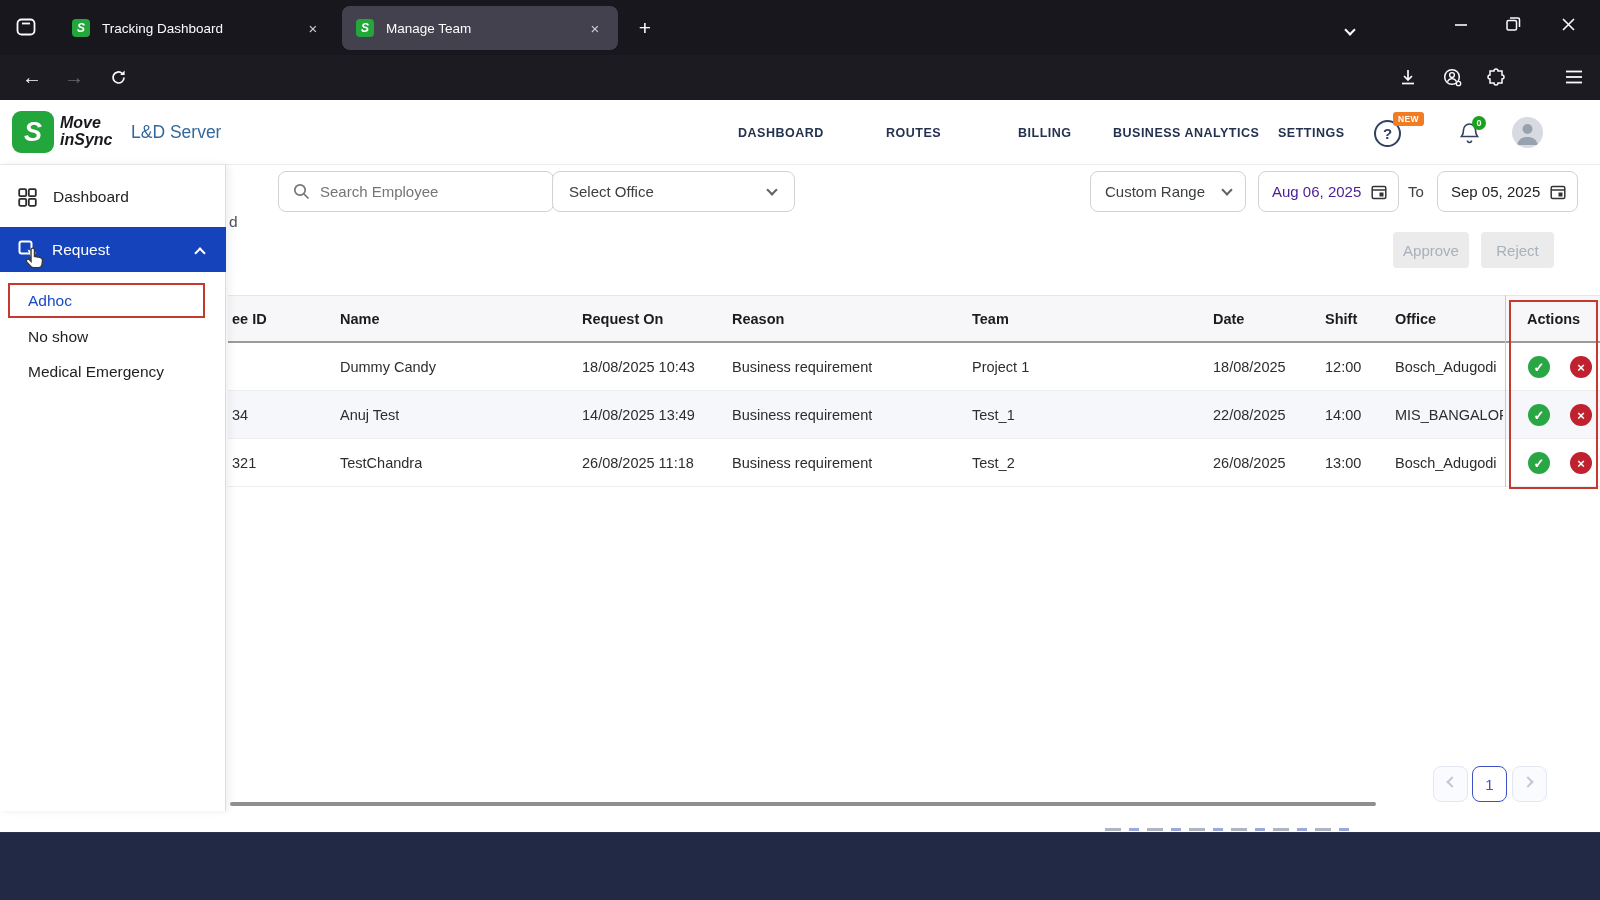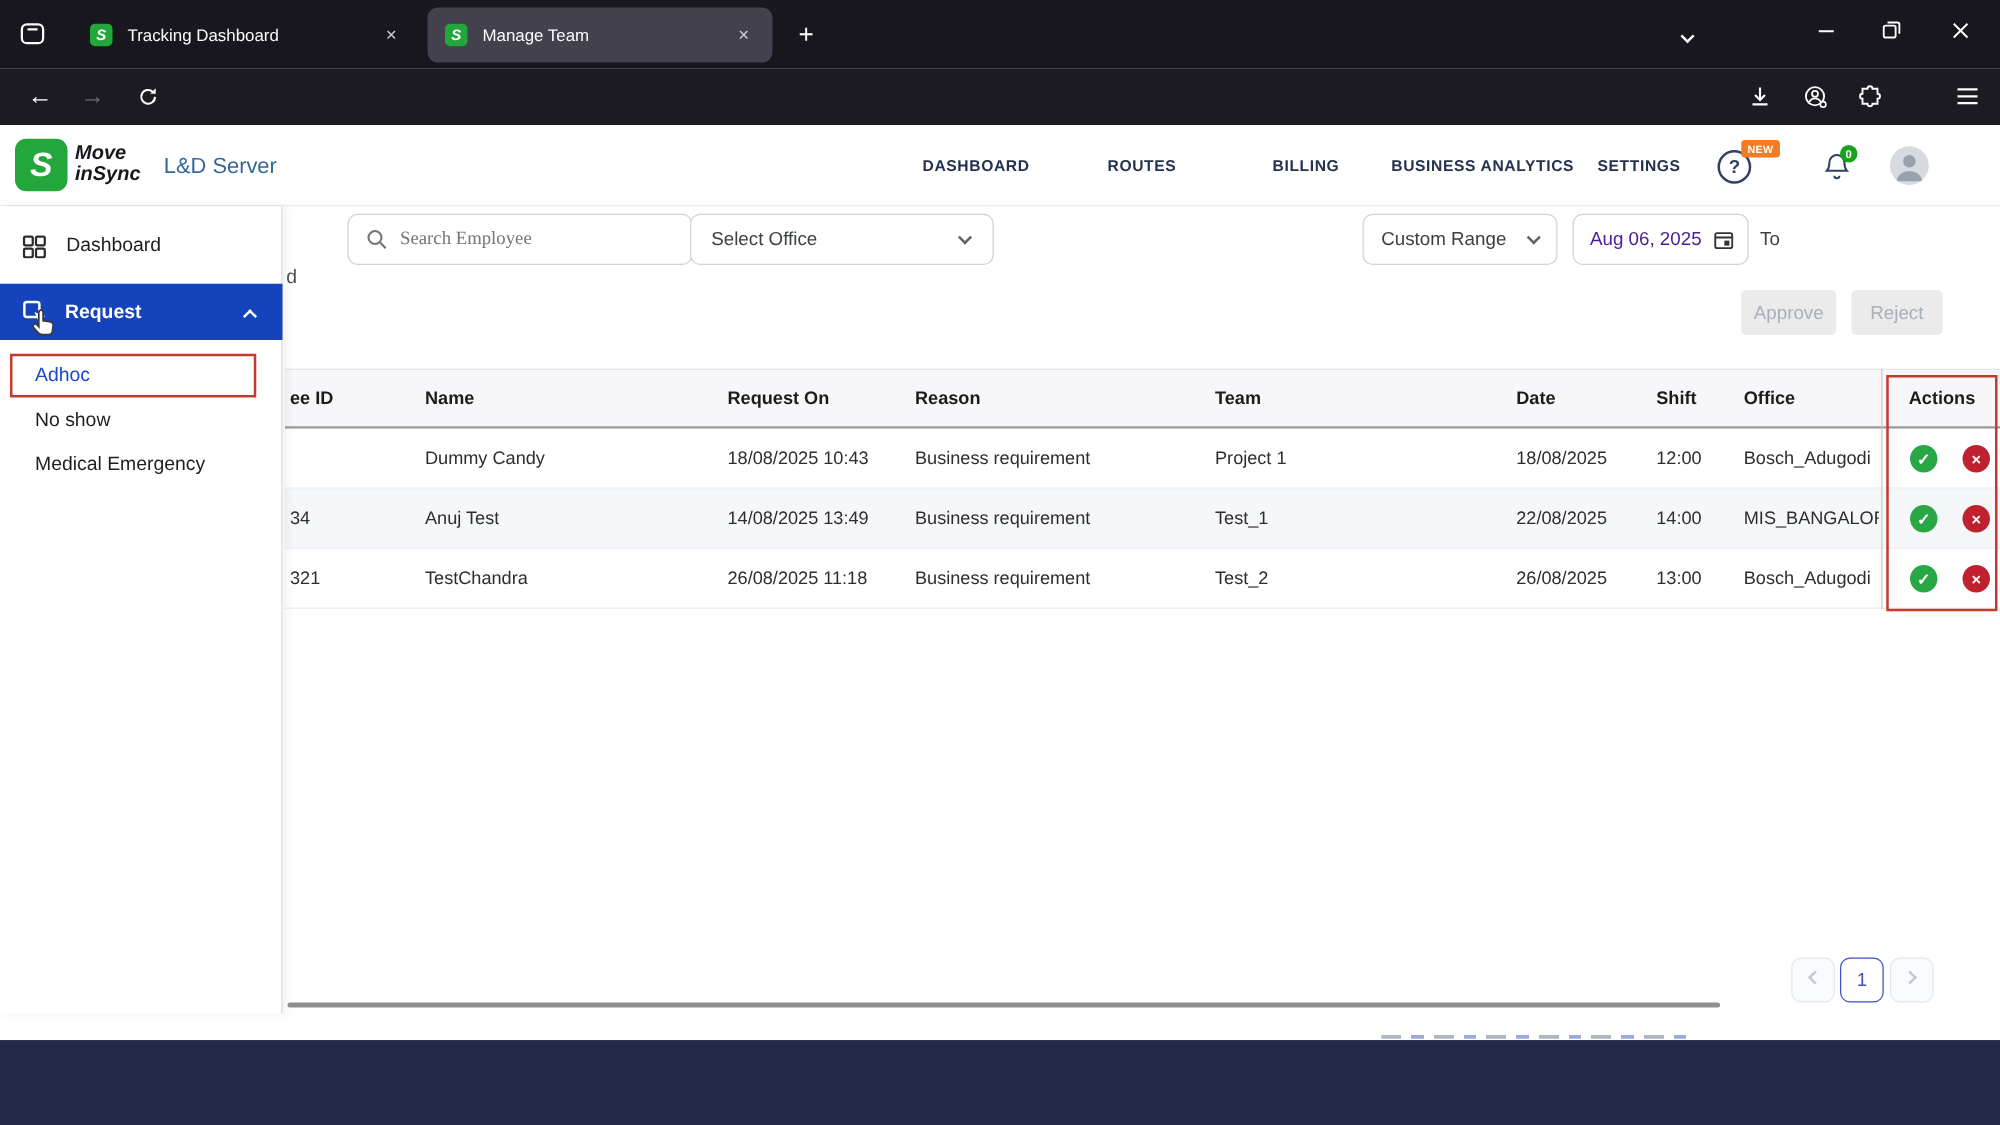--- a/index.html
+++ b/index.html
@@ -191,39 +191,47 @@
         <circle cx="15.5" cy="12" r="5" fill="#98a2ae"></circle>
         <path d="M5 28c1.5-6 5.5-8 10.5-8s9 2 10.5 8z" fill="#98a2ae"></path>
       </svg>
   </div>
 
   <div class="abs fbox" style="left:278px;width:276px">
     <svg width="17" height="17" viewBox="0 0 17 17" style="margin:0 10px 0 14px">
         <circle cx="7" cy="7" r="5.2" fill="none" stroke="#757575" stroke-width="1.7"></circle>
         <line x1="11" y1="11" x2="15.5" y2="15.5" stroke="#757575" stroke-width="1.7"></line>
       </svg>
-    <input style="border: 0px; outline: 0px; font-size: 15px; width: 210px; color: rgb(51, 51, 51); font-family: Liberation Serif, serif;" placeholder="Search Employee">
+    <input style="border: 0px; outline: 0px; font-size: 15px; width: 210px; color: rgb(51, 51, 51); font-family: Liberation Sans, sans-serif;" placeholder="Search Employee">
   </div>
   <div class="abs fbox" style="left:552px;width:243px">
     <span style="margin-left:16px">Select Office</span>
     <span class="chev" style="margin-left:auto;margin-right:18px"></span>
   </div>
   <div class="abs fbox" style="left:1090px;width:156px">
     <span style="margin-left:14px">Custom Range</span>
     <span class="chev" style="margin-left:auto;margin-right:14px"></span>
   </div>
   <div class="abs fbox" style="left:1258px;width:141px">
     <span style="margin-left:13px;color:#4c1d95">Aug 06, 2025</span>
     <svg width="16" height="16" viewBox="0 0 16 16" style="margin-left:auto;margin-right:11px">
         <rect x="1.2" y="2.5" width="13.6" height="12" rx="1.5" fill="none" stroke="#333" stroke-width="1.5"></rect>
         <line x1="1.2" y1="6" x2="14.8" y2="6" stroke="#333" stroke-width="1.5"></line>
         <rect x="8.5" y="8.5" width="4" height="4" fill="#333"></rect>
       </svg>
   </div>
   <div class="abs" style="left:1408px;top:171px;height:41px;display:flex;align-items:center;font-size:15px;color:#404040">To</div>
+  <div class="abs fbox" style="left:1437px;width:141px">
+    <span style="margin-left:13px;color:#222">Sep 05, 2025</span>
+    <svg width="16" height="16" viewBox="0 0 16 16" style="margin-left:auto;margin-right:11px">
+        <rect x="1.2" y="2.5" width="13.6" height="12" rx="1.5" fill="none" stroke="#333" stroke-width="1.5"></rect>
+        <line x1="1.2" y1="6" x2="14.8" y2="6" stroke="#333" stroke-width="1.5"></line>
+        <rect x="8.5" y="8.5" width="4" height="4" fill="#333"></rect>
+      </svg>
+  </div>
 
   <div class="abs" style="left:229px;top:213px;font-size:15.5px;color:#4e5257">d</div>
 
   <div class="abs graybtn" style="left:1393px;width:76px">Approve</div>
   <div class="abs graybtn" style="left:1481px;width:73px">Reject</div>
 
   <div class="abs tablewrap">
     <div class="thead">
       <span class="th" style="left:4px">ee ID</span>
       <span class="th" style="left:112px">Name</span>
@@ -283,21 +291,21 @@
   <div class="abs sidebar">
     <div class="sideitem" style="top:10px;height:44px">
       <svg width="19" height="19" viewBox="0 0 19 19" style="margin-left:18px">
           <rect x="1.2" y="1.2" width="7" height="7" rx="1.2" fill="none" stroke="#2b2b2b" stroke-width="1.8"></rect>
           <rect x="10.8" y="1.2" width="7" height="7" rx="1.2" fill="none" stroke="#2b2b2b" stroke-width="1.8"></rect>
           <rect x="1.2" y="10.8" width="7" height="7" rx="1.2" fill="none" stroke="#2b2b2b" stroke-width="1.8"></rect>
           <rect x="10.8" y="10.8" width="7" height="7" rx="1.2" fill="none" stroke="#2b2b2b" stroke-width="1.8"></rect>
         </svg>
       <span style="margin-left:16px">Dashboard</span>
     </div>
-    <div class="sideitem" style="top:62px;height:45px;background:#1443bc;color:#fff;font-weight:700">
+    <div class="sideitem" style="top:62px;height:45px;background:#1443bc;color:#fff;font-weight:400">
       <svg width="20" height="20" viewBox="0 0 20 20" style="margin-left:18px">
           <rect x="1.5" y="1.5" width="12" height="12" rx="2" fill="none" stroke="#fff" stroke-width="2"></rect>
           <path d="M9.5 9.5l9 3.4-3.7 1.3-1.3 4z" fill="#fff"></path>
         </svg>
       <span style="margin-left:14px">Request</span>
       <span class="chev" style="border-color:#fff;transform:rotate(-135deg);margin-left:auto;margin-right:22px;margin-top:6px"></span>
     </div>
     <div class="sideitem" style="top:120px;height:32px;color:#1a49c8">
       <span style="margin-left:28px">Adhoc</span>
     </div>

